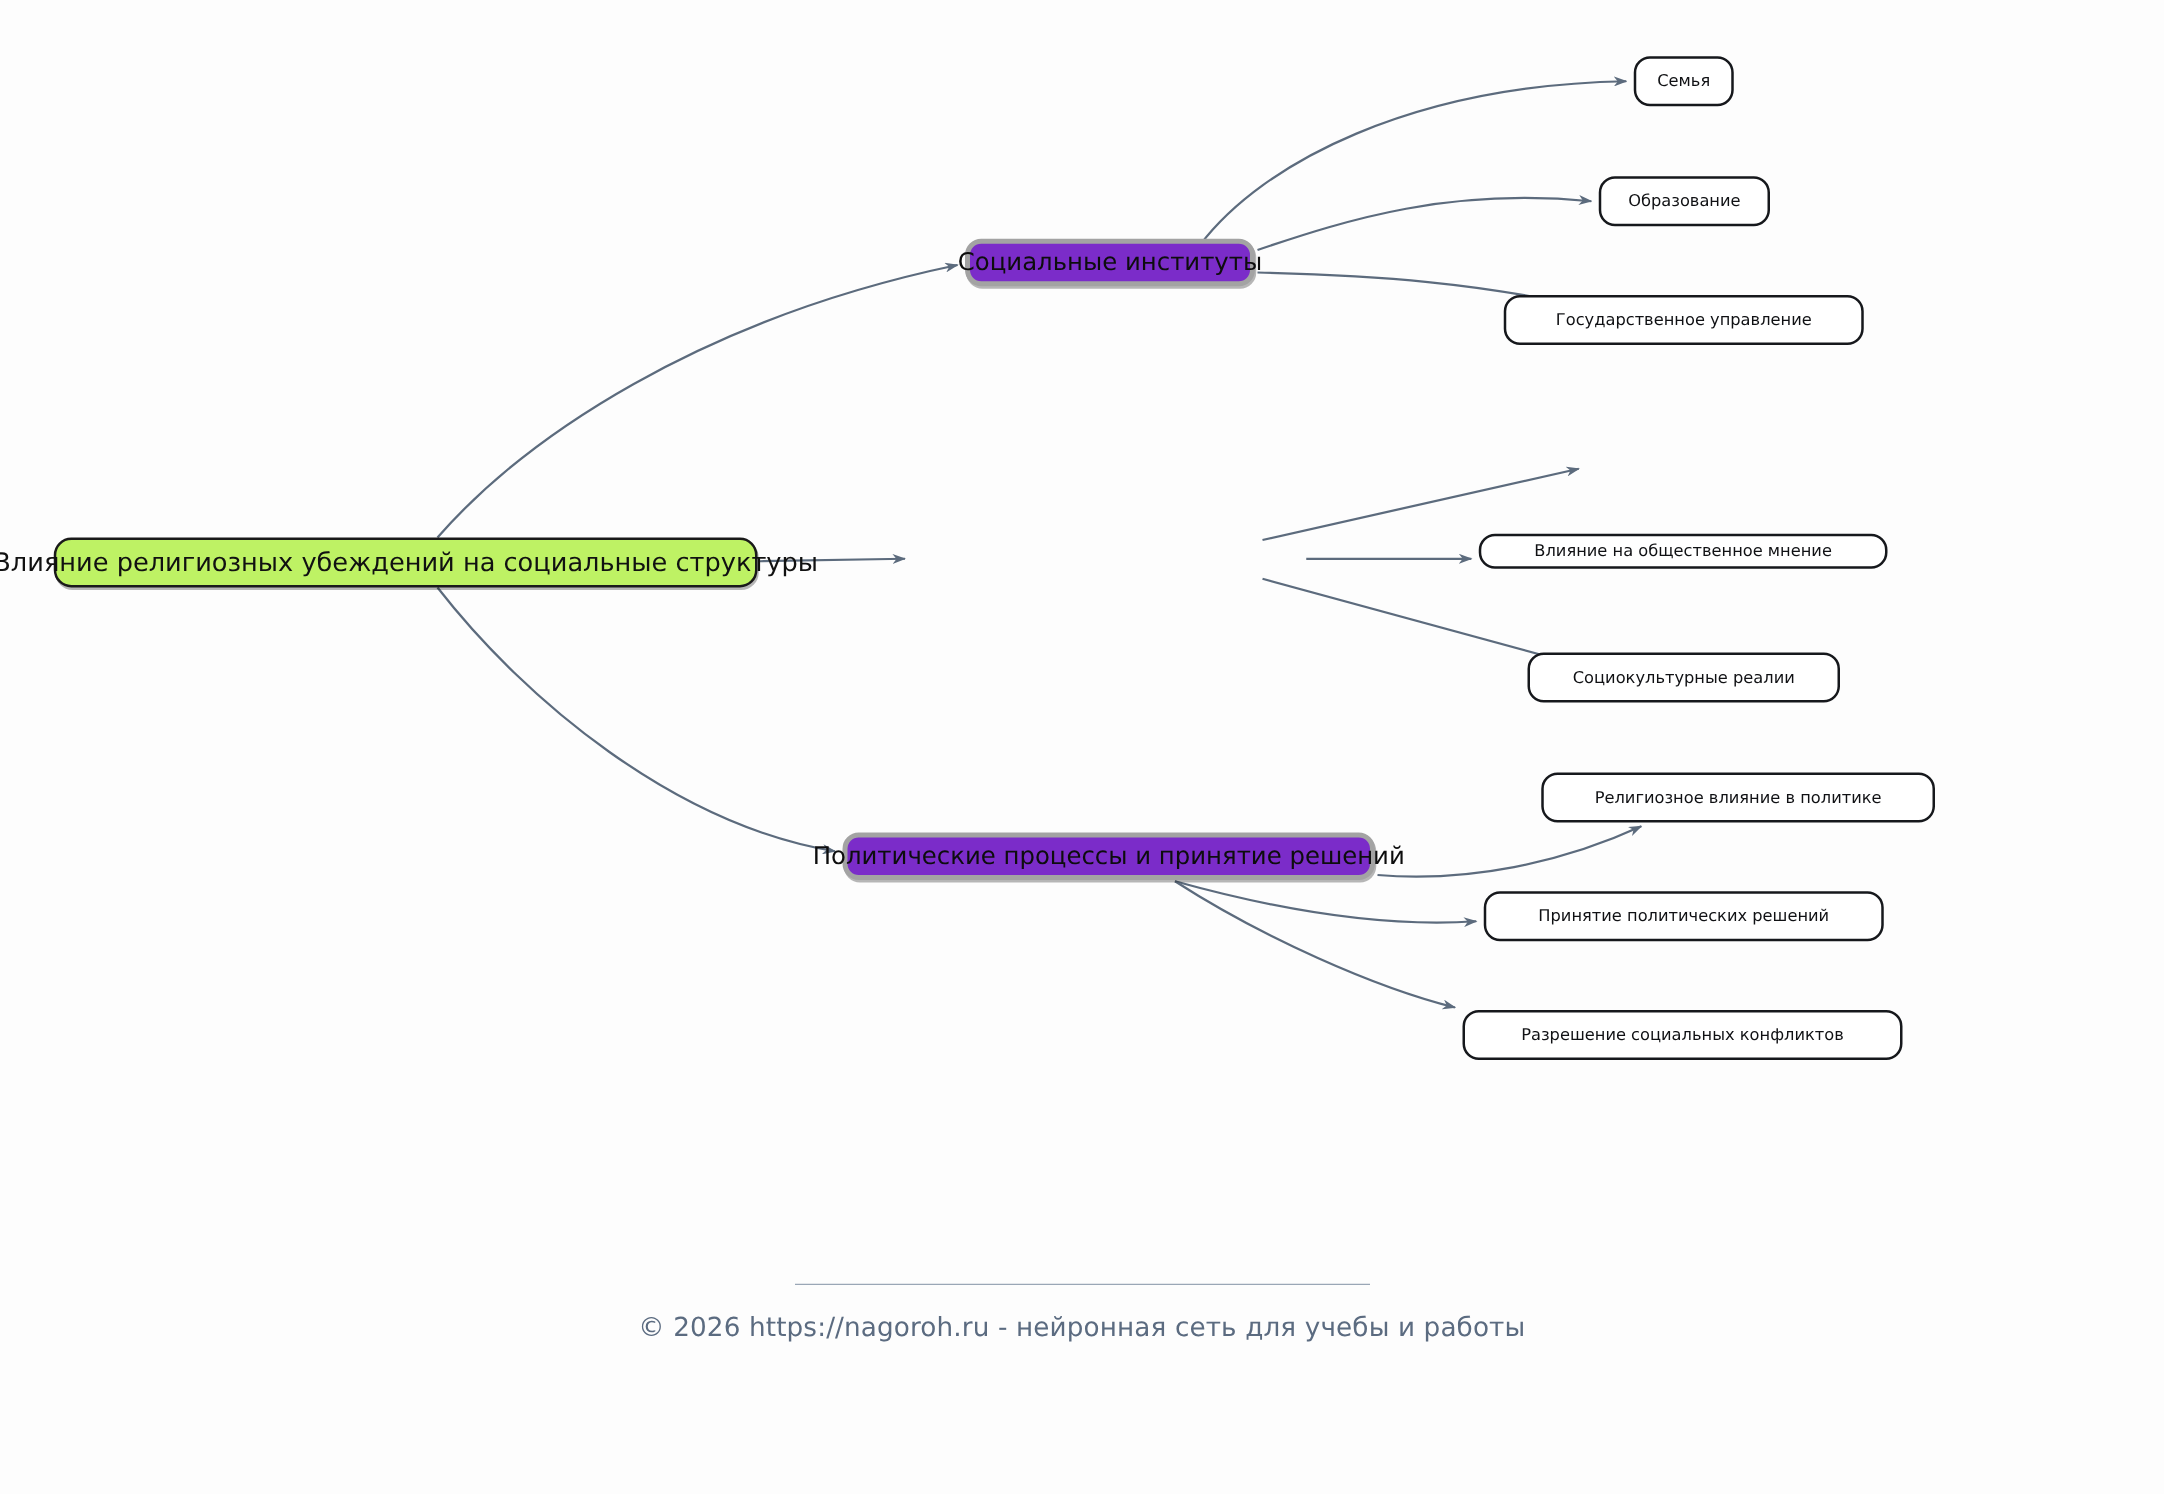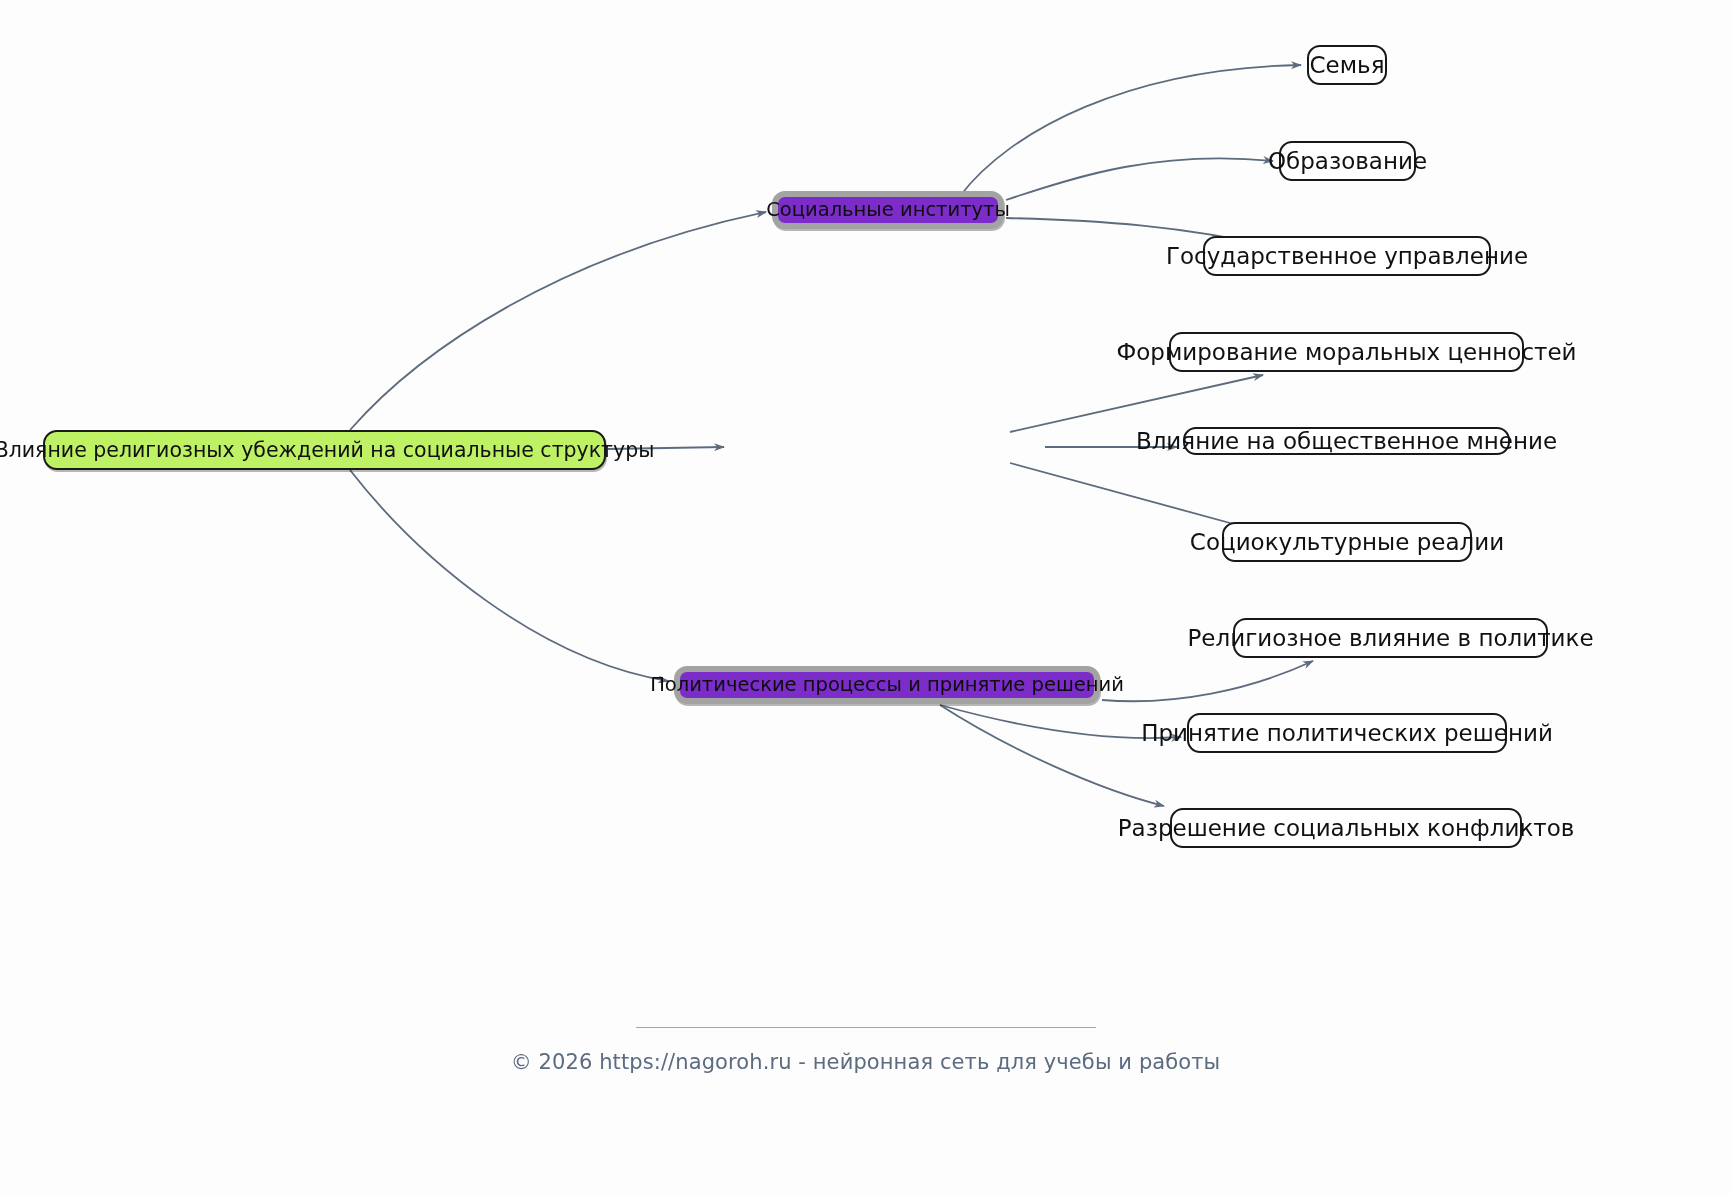--- a/index.html
+++ b/index.html
@@ -56,35 +56,35 @@
     border-radius: 14px;
     box-shadow: 1px 2px 0 rgba(0,0,0,0.28);
     color: #111111;
     font-size: 20.5px;
     padding: 0 17px;
   }
 
   
   .node.branch {
     background: #7b2cc9;
-    border: 6px solid #a3a3a3;
+    border: 4px solid #a3a3a3;
     border-radius: 13px;
     box-shadow: 1px 2px 0 rgba(0,0,0,0.28);
     color: #0d0d0d;
     font-size: 19.5px;
     padding: 0 16px;
   }
 
   
   .node.leaf {
     background: #ffffff;
     border: 2px solid #16181c;
     border-radius: 13px;
     color: #101114;
-    font-size: 23px;
+    font-size: 13px;
     padding: 0 16px;
   }
 
   
   #footer {
     position: absolute;
     left: 0;
     top: 1012px;
     width: 1731px;
     text-align: center;
@@ -155,23 +155,20 @@
 
   <div class="node leaf" style="left:1279px; top:141px; width:137px; height:40px;">
     <span class="node-label">Образование</span>
   </div>
 
   <div class="node leaf" style="left:1203px; top:236px; width:288px; height:40px;">
     <span class="node-label">Государственное управление</span>
   </div>
 
 
-  <div class="node leaf" style="left:1169px; top:332px; width:355px; height:40px;">
-    <span class="node-label">Формирование моральных ценностей</span>
-  </div>
 
   <div class="node leaf" style="left:1183px; top:427px; width:327px; height:28px;">
     <span class="node-label">Влияние на общественное мнение</span>
   </div>
 
   <div class="node branch" style="left:674px; top:666px; width:426px; height:38px;">
     <span class="node-label">Политические процессы и принятие решений</span>
   </div>
 
   <div class="node leaf" style="left:1222px; top:522px; width:250px; height:40px;">

